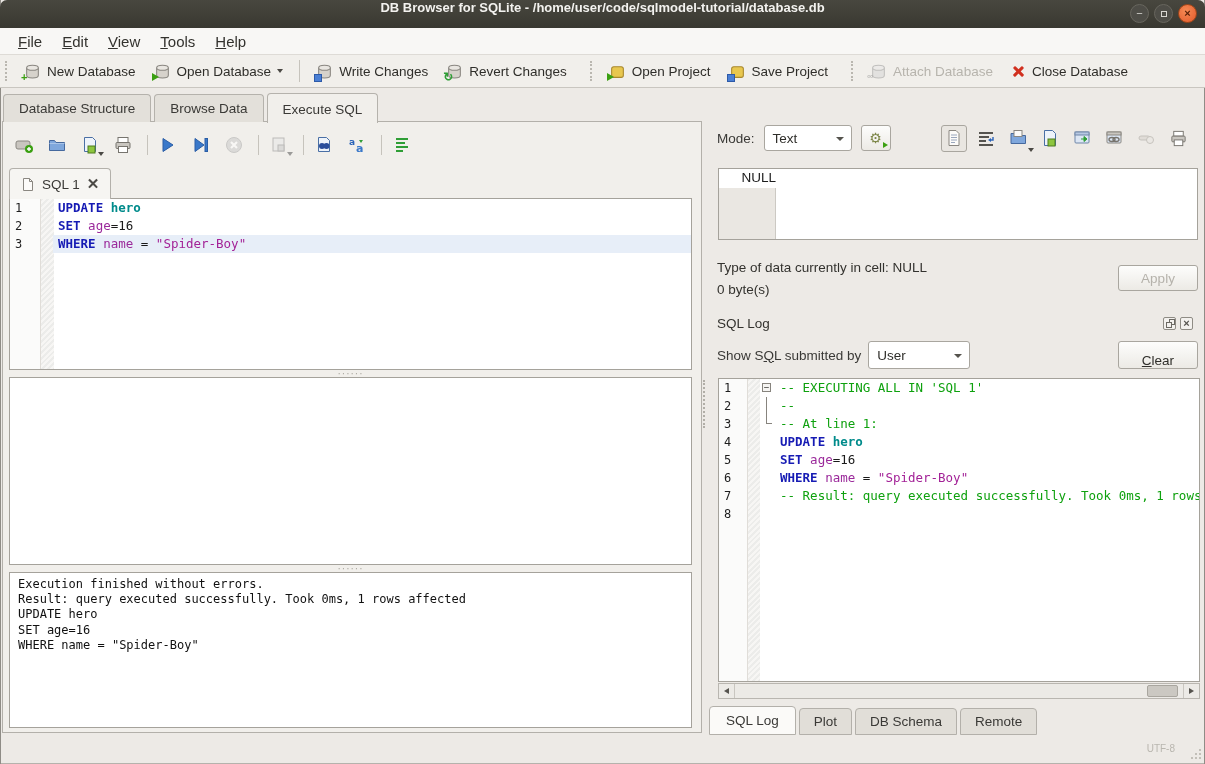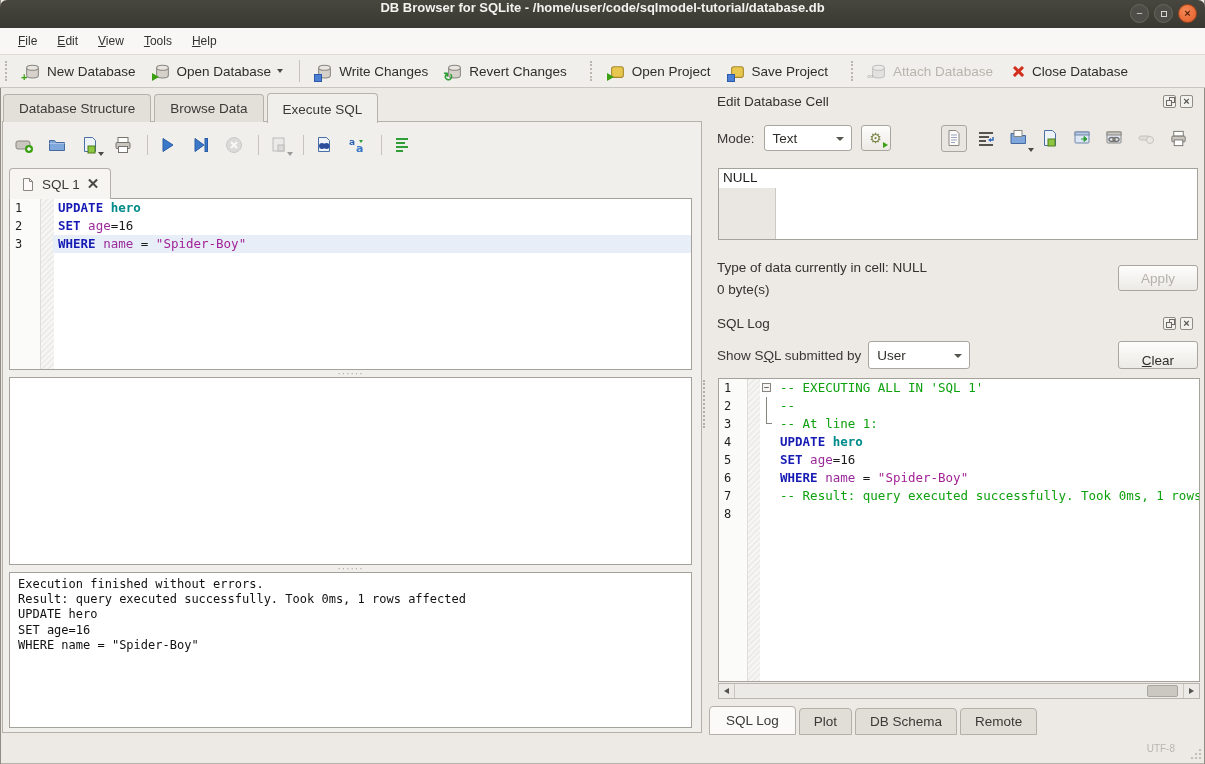--- a/index.html
+++ b/index.html
@@ -21,21 +21,21 @@
   .wbtn .g { position:absolute; left:0; top:0; width:100%; height:100%;
     color:#d8d6d1; font-size:11px; line-height:17px; text-align:center; }
   .wbtn.max .sq { position:absolute; left:5.5px; top:5.5px; width:6px; height:6px;
     border:1.5px solid #d8d6d1; }
   .wbtn.close { background:radial-gradient(circle at 40% 35%, #f58a54, #e2592b);
     border:1px solid #a34719; }
   .wbtn.close .g { color:#571f07; font-weight:bold; }
   
   .menubar { position:absolute; left:0; top:28px; width:1205px; height:27px;
     background:#f8f7f5; border-bottom:1px solid #dedbd6; display:flex; align-items:center; padding-left:8px; }
-  .menu-item { padding:4px 10px; color:#33322e; font-size:12px; }
+  .menu-item { padding:4px 10px; color:#33322e; font-size:15px; }
   .menu-item u { text-decoration:underline; }
   
   .toolbar { position:absolute; left:0; top:55px; width:1205px; height:33px;
     background:#f1efeb; border-bottom:1px solid #c9c6c0; display:flex; align-items:center; }
   .thandle { width:4px; height:20px; border-left:2px dotted #bab7b0; margin:0 6px 0 5px; }
   .tsep { width:1px; height:22px; background:#c6c3bc; margin:0 7px; }
   .tbtn { display:flex; align-items:center; gap:6px; padding:3px 9px; font-size:13.5px; color:#2f2e2a; }
   .tbtn.disabled { color:#b7b4ad; }
   .tbtn.disabled svg, .tbtn.disabled .badge { opacity:.45; filter:grayscale(1); }
   .ticon { position:relative; width:17px; height:17px; flex:none; }
@@ -133,21 +133,21 @@
   .btn.disabled { color:#b5b2ab; }
   .icon-btn { position:relative; width:26px; height:27px; display:flex; align-items:center; justify-content:center; }
   .icon-btn.pressed { border:1px solid #a9a69f; border-radius:3px; background:#e9e6e1; }
   .gear-btn { width:30px; height:26px; margin-left:9px; font-size:14px; color:#7d8748; position:relative; }
   .gear-btn .ga { position:absolute; right:2px; bottom:2px; width:0; height:0;
     border-top:3px solid transparent; border-bottom:3px solid transparent; border-left:5px solid #3ba012; }
   .cell-editor { position:absolute; left:9px; top:80px; width:480px; height:72px;
     background:#fff; border:1px solid #a5a29b; }
   .cell-gutter { position:absolute; left:0; top:0; bottom:0; width:57px; background:#eae7e2; border-right:1px solid #ccc9c3; }
   .cell-null { position:absolute; left:0; top:0; width:57px; height:19px; background:#fff;
-    padding:1px 0 0 4px; font-size:13.5px; color:#1c1c1c; }
+    padding:1px 0 0 4px; font-size:13.5px; color:#1c1c1c;text-align:right; }
   .info-line { position:absolute; left:8px; font-size:13.5px; color:#33322e; }
   
   .hscroll { position:absolute; left:9px; top:595px; width:482px; height:16px;
     border:1px solid #b9b6b0; background:#eceae6; display:flex; }
   .sbtn { width:16px; height:14px; position:relative; border-right:1px solid #c9c6c0; }
   .sbtn.right { border-right:none; border-left:1px solid #c9c6c0; margin-left:auto; }
   .sbtn i { position:absolute; left:5px; top:4px; width:0; height:0; border-top:3.5px solid transparent; border-bottom:3.5px solid transparent; }
   .sbtn.left i { border-right:5px solid #55534e; }
   .sbtn.right i { border-left:5px solid #55534e; }
   .sthumb { position:absolute; right:21px; top:1px; width:31px; height:12px;
@@ -389,27 +389,20 @@
           <div>SET age=16</div>
           <div>WHERE name = "Spider-Boy"</div>
         </div>
     </div>
   </div>
 
   <div class="vsplit"></div>
 
   <div class="right-pane">
 
-    <div class="dock-header">
-      <span class="dock-title">Edit Database Cell</span>
-      <span class="dock-btns">
-        <span class="dock-btn float"></span>
-        <span class="dock-btn close"></span>
-      </span>
-    </div>
 
     <div class="row" style="left:8px; top:36px; width:476px; height:28px;">
       <span style="font-size:13.5px;">Mode:</span>
       <span class="combo" style="width:88px; margin-left:9px;">
         <span>Text</span>
           <span class="arr"></span>
       </span>
       <span class="btn gear-btn">⚙<span class="ga"></span></span>
       <span style="flex:1"></span>
       <span class="icon-btn pressed">

